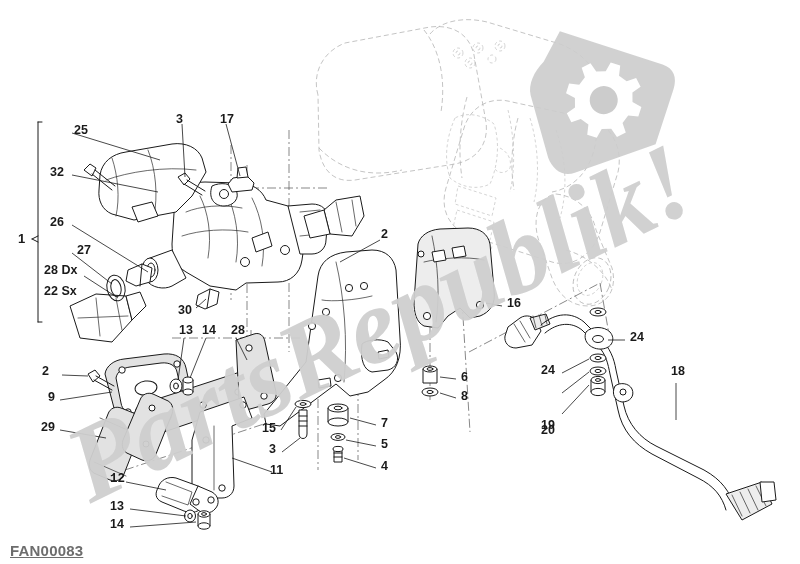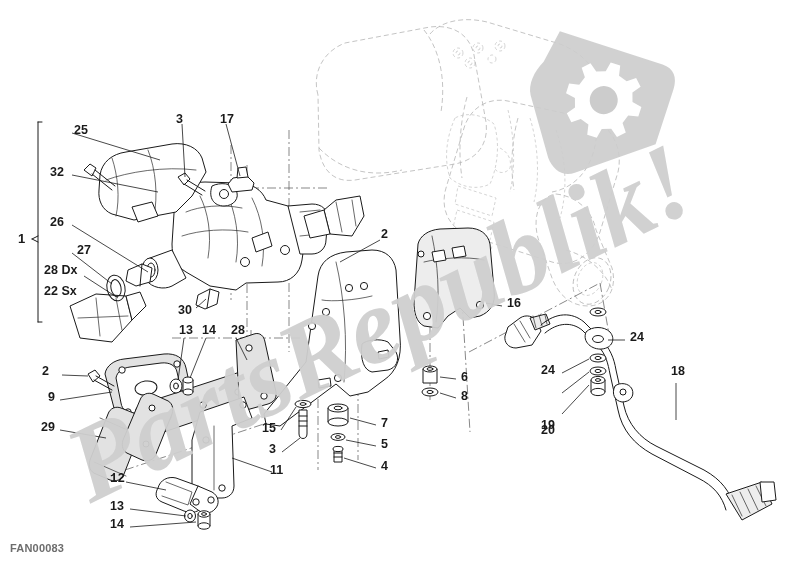--- a/index.html
+++ b/index.html
@@ -37,24 +37,25 @@
     pointer-events: auto;
   }
   .callout.big {
     font-size: 13px;
   }
   #diagram-code {
     position: absolute;
     left: 10px;
     top: 542px;
     font-family: "Liberation Sans", sans-serif;
-    font-size: 11px;
+    font-size: 15px;
     font-weight: bold;
     color: #6d6d6d;
     letter-spacing: 0.2px;
+    text-decoration: underline;
   }
   .wm-layer {
     position: absolute;
     left: 0; top: 0;
     width: 800px; height: 564px;
     pointer-events: none;
   }
 </style>
 </head>
 <body>

